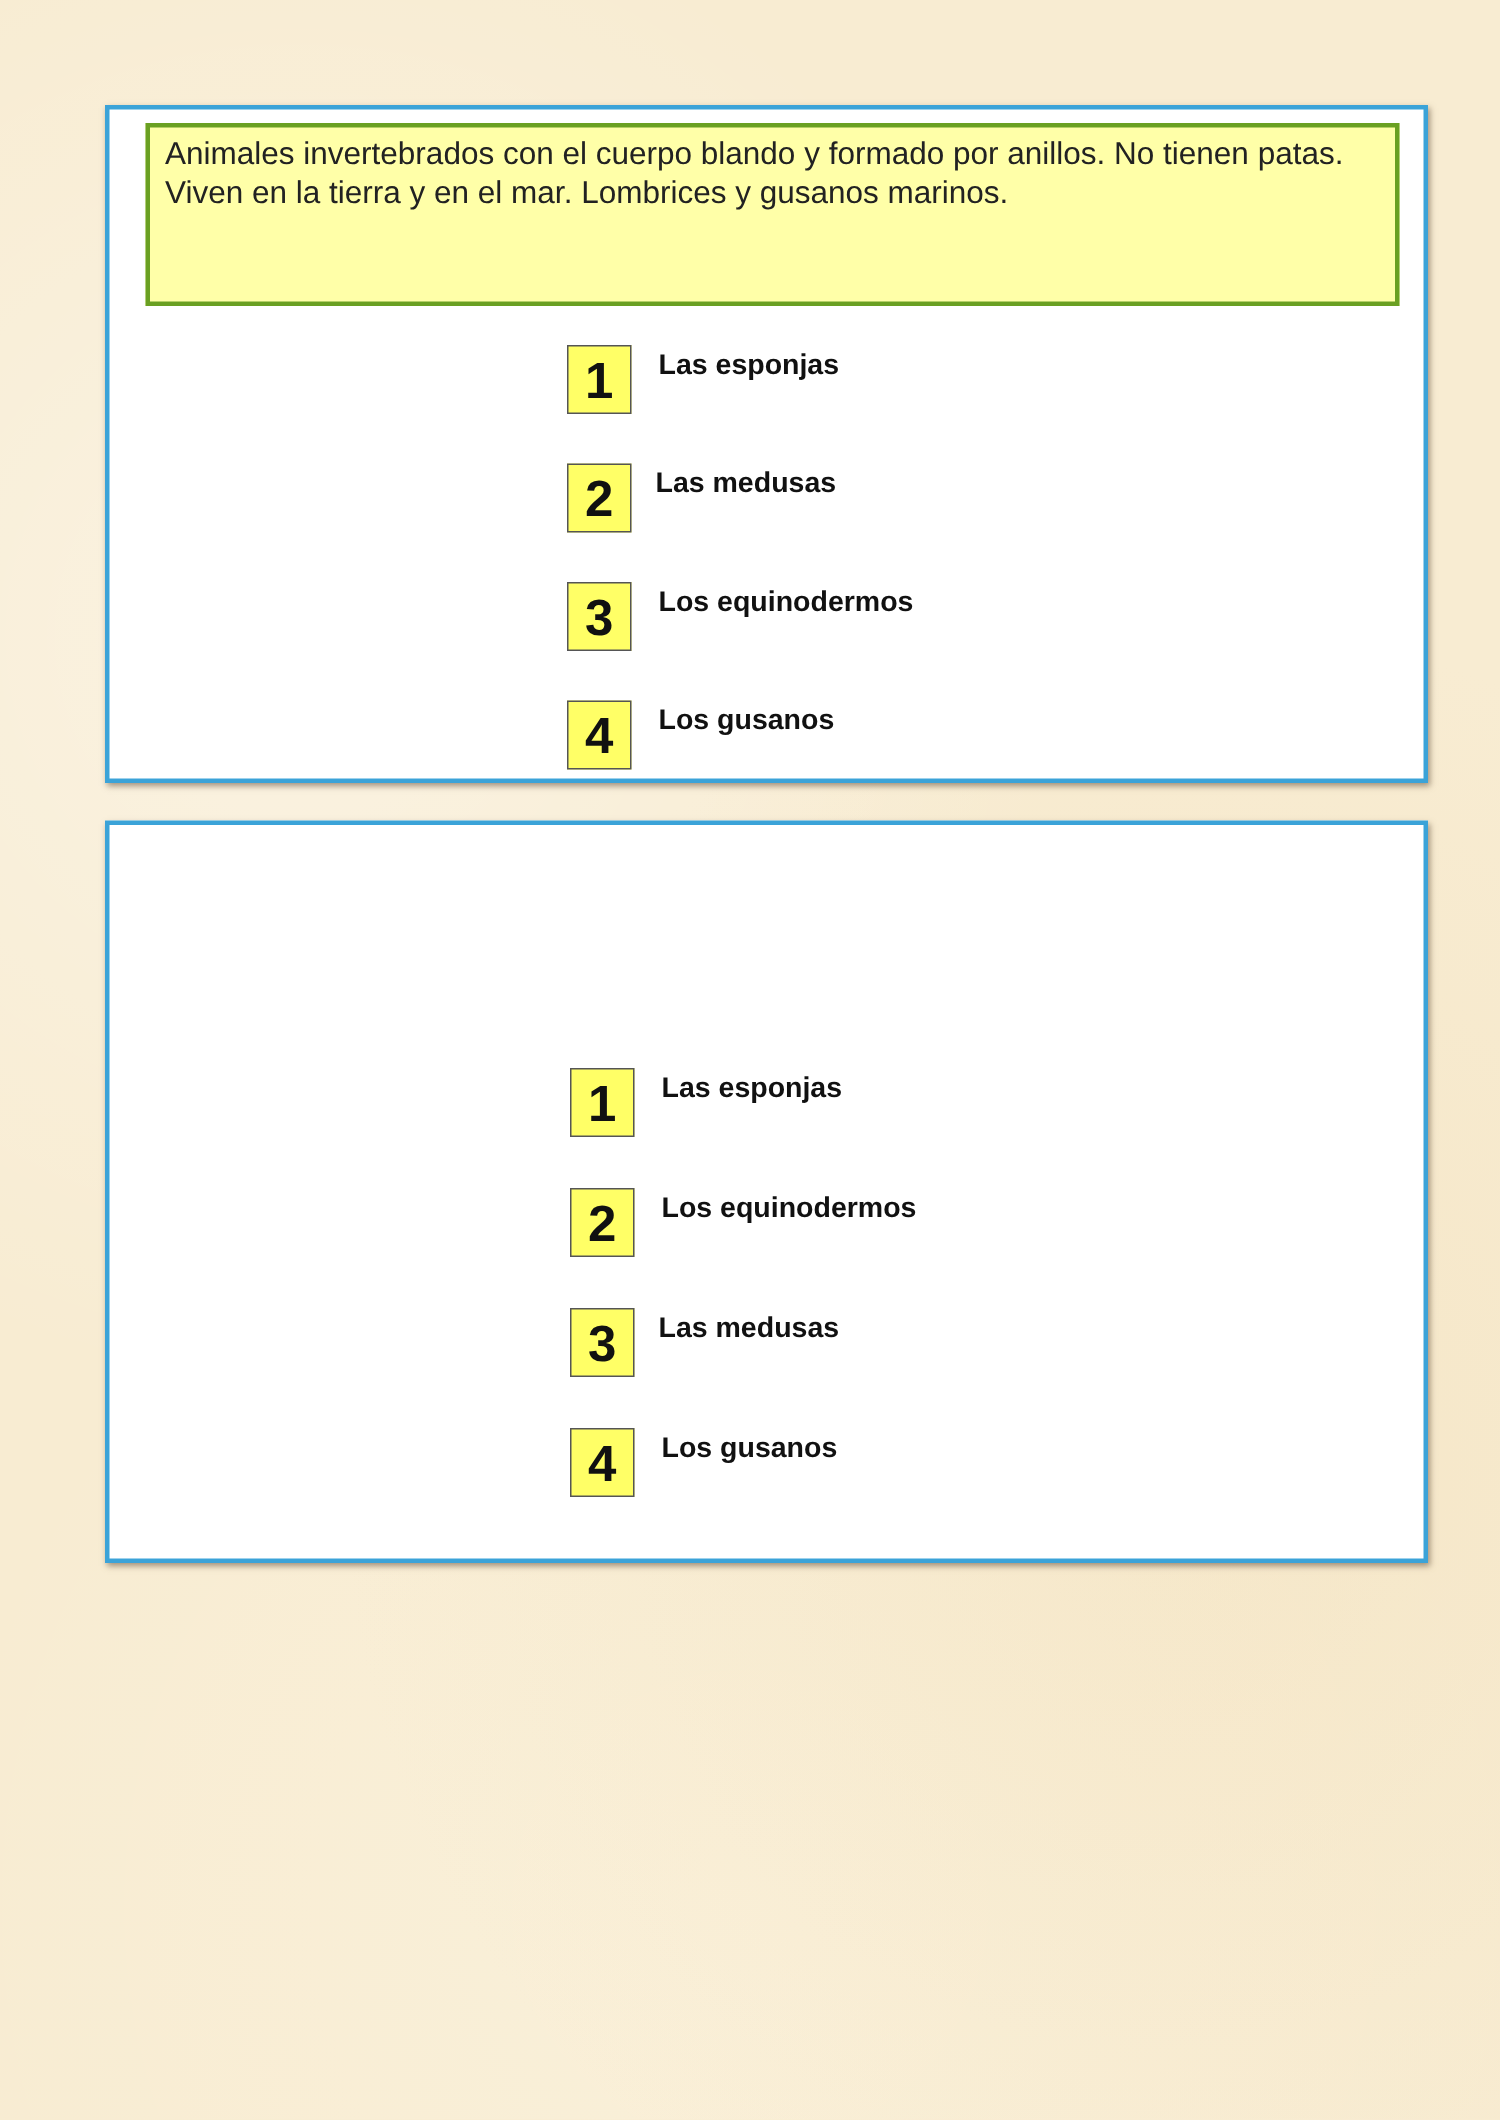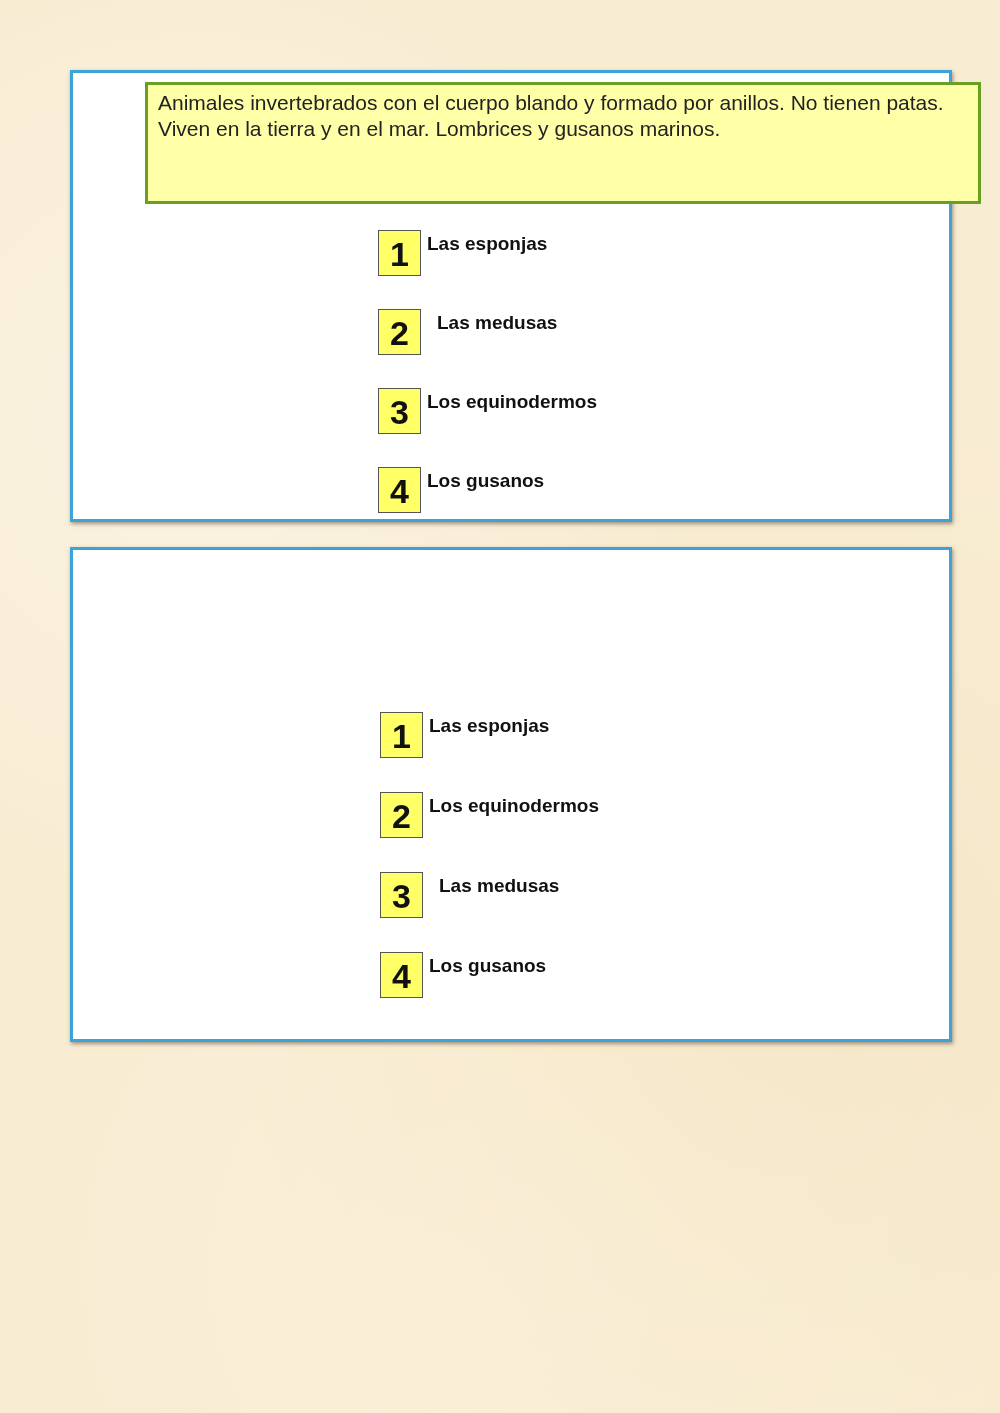--- a/index.html
+++ b/index.html
@@ -26,40 +26,39 @@
   .card.q2 { top: 547px; height: 495px; }
   .question {
     position: absolute;
     background: #ffffa8;
     border: 3px solid #6aa022;
     box-sizing: border-box;
     padding: 5px 10px;
     font-size: 21px;
     line-height: 26px;
     color: #222;
-    margin-left: 48px;
   }
   .card.q1 .question { left: 24px; top: 9px; width: 836px; height: 122px; }
   .card.q2 .question { left: 25px; top: 15px; width: 841px; height: 122px; }
   .option {
     position: absolute;
     display: flex; align-items: flex-start;
     cursor: pointer;
   }
   .num {
     width: 43px; height: 46px;
     background: #ffff66;
     border: 1px solid #555;
     box-sizing: border-box;
     display: flex; align-items: center; justify-content: center;
     font-weight: bold; font-size: 34px; color: #111;
     padding-top: 2px;
   }
   .label {
-    margin-left: 6px;
+    margin-left: 18px;
     margin-top: 3px;
     font-size: 19px;
     font-weight: bold;
     color: #111;
   }
 </style>
 </head>
 <body>
 
 <div class="card q1">

